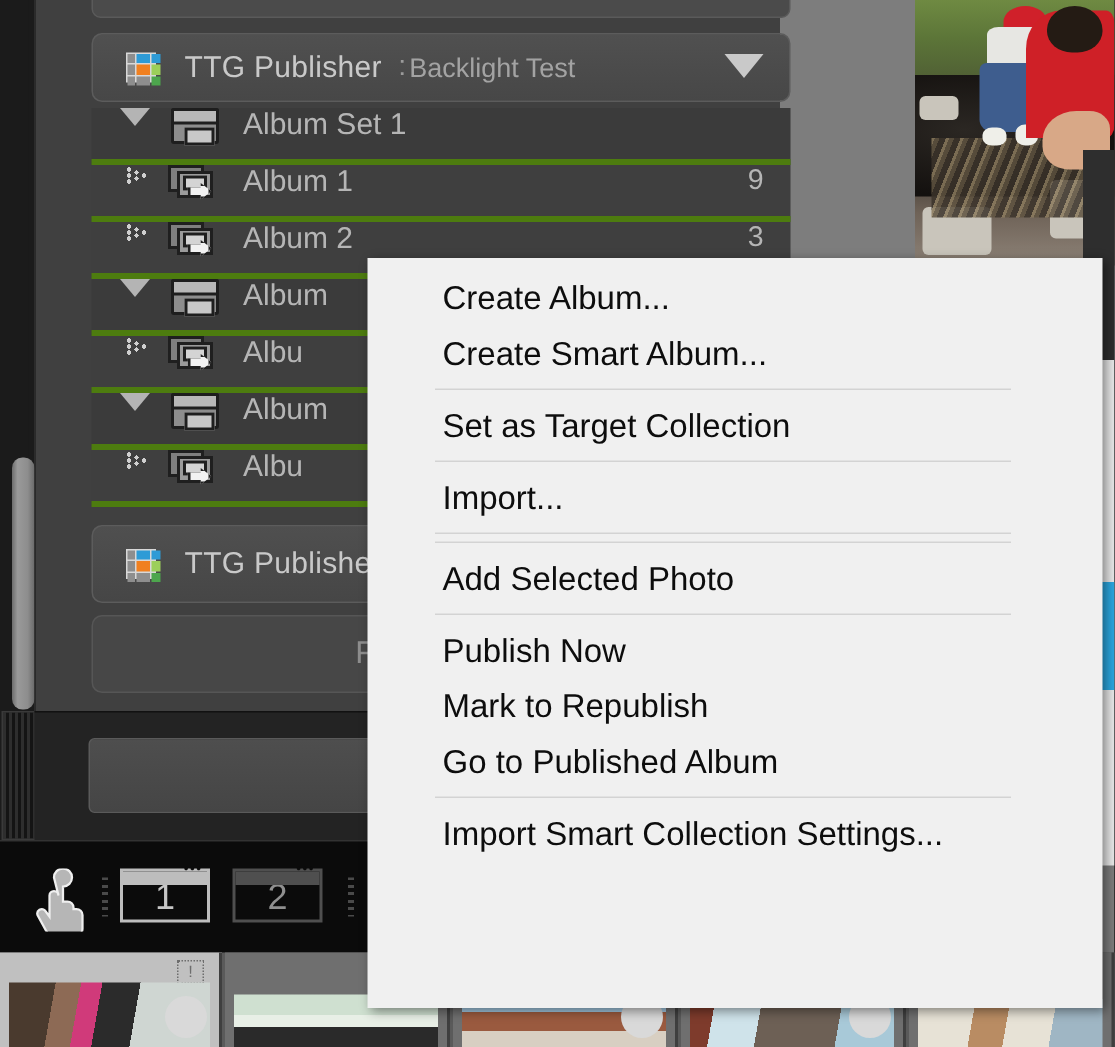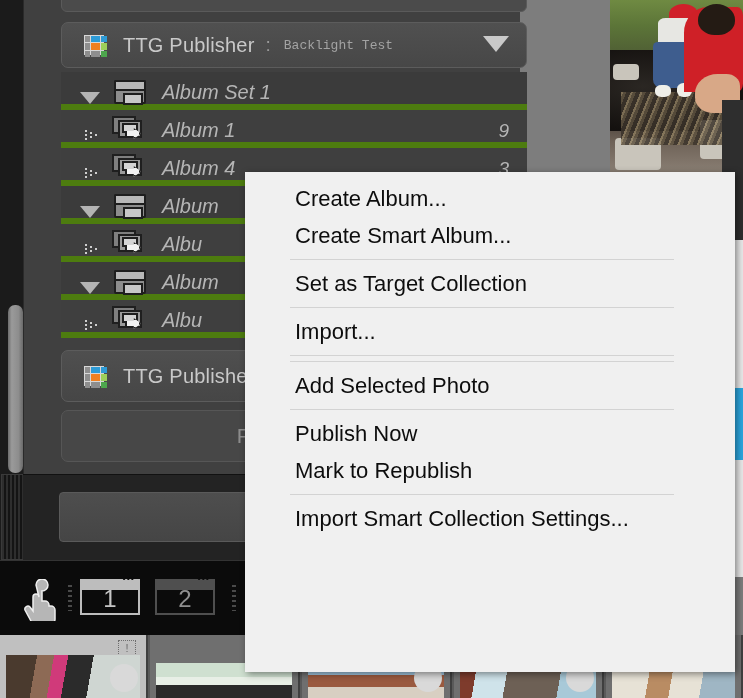--- a/index.html
+++ b/index.html
@@ -117,32 +117,31 @@
   .ttg-icon {
     width:20px; height:20px; margin-left:22px; flex:0 0 auto;
     background:#d8d8d8; padding:1px;
     display:grid; grid-template-columns: 5px 9px 6px; grid-template-rows: 6px 7px 6px; gap:1px;
   }
   .ttg-icon i { display:block; }
   .svc-title {
     margin-left:19px; color:#c9c9c9; font-size:20px; letter-spacing:.2px;
   }
   .svc-colon { margin-left:11px; color:#9a9a9a; font-size:19px; }
-  .svc-sub { margin-left:13px; color:#a3a3a3; font-size:13px;font-family:Liberation Mono, monospace; }
+  .svc-sub { margin-left:2px; color:#a3a3a3; font-size:18px; }
   .svc-caret {
     position:absolute; right:17px; top:13px;
     width:0;height:0;border-left:13px solid transparent;border-right:13px solid transparent;
     border-top:16px solid #c9c9c9;
   }
 
   .tree { position:absolute; left:37px; top:72px; width:466px; }
   .row {
-    position:relative; height:38px; display:flex; align-items:flex-end;
-    border-bottom:6px solid #4d7c0f;
-    font-style:italic;
+    position:relative; height:38px; display:flex; align-items:flex-start;
+    border-bottom:4px solid #4d7c0f;
   }
   .row.set { background:#3b3b3b; }
   .row.album { background:#3f3f3f; }
   .disc {
     width:0;height:0; margin-left:19px; flex:0 0 auto;
     border-left:10px solid transparent;border-right:10px solid transparent;
     border-top:12px solid #b4b4b4;
   }
   .dots {
     width:16px; height:14px; margin-left:23px; flex:0 0 auto;
@@ -353,21 +352,21 @@
         </div>
 
         <div class="row album">
           <span class="dots"></span>
           <span class="alb-icon">
             <span class="b1"></span>
               <span class="b2"></span>
               <span class="b3"></span>
               <span class="arrow"></span>
           </span>
-          <span class="label">Album 4</span>
+          <span class="label">Album 2</span>
           <span class="count">3</span>
         </div>
 
         <div class="row set">
           <span class="disc"></span>
           <span class="set-icon"></span>
           <span class="label">Album</span>
         </div>
 
         <div class="row album">
@@ -467,17 +466,18 @@
     <div class="ctx-sep"></div>
     <div class="ctx-item">Set as Target Collection</div>
     <div class="ctx-sep"></div>
     <div class="ctx-item">Import...</div>
     <div class="ctx-sep"></div>
     <div class="ctx-sep"></div>
     <div class="ctx-item">Add Selected Photo</div>
     <div class="ctx-sep"></div>
     <div class="ctx-item">Publish Now</div>
     <div class="ctx-item">Mark to Republish</div>
+    <div class="ctx-item">Go to Published Album</div>
     <div class="ctx-sep"></div>
     <div class="ctx-item">Import Smart Collection Settings...</div>
   </div>
 
 </div>
 
 </body></html>

